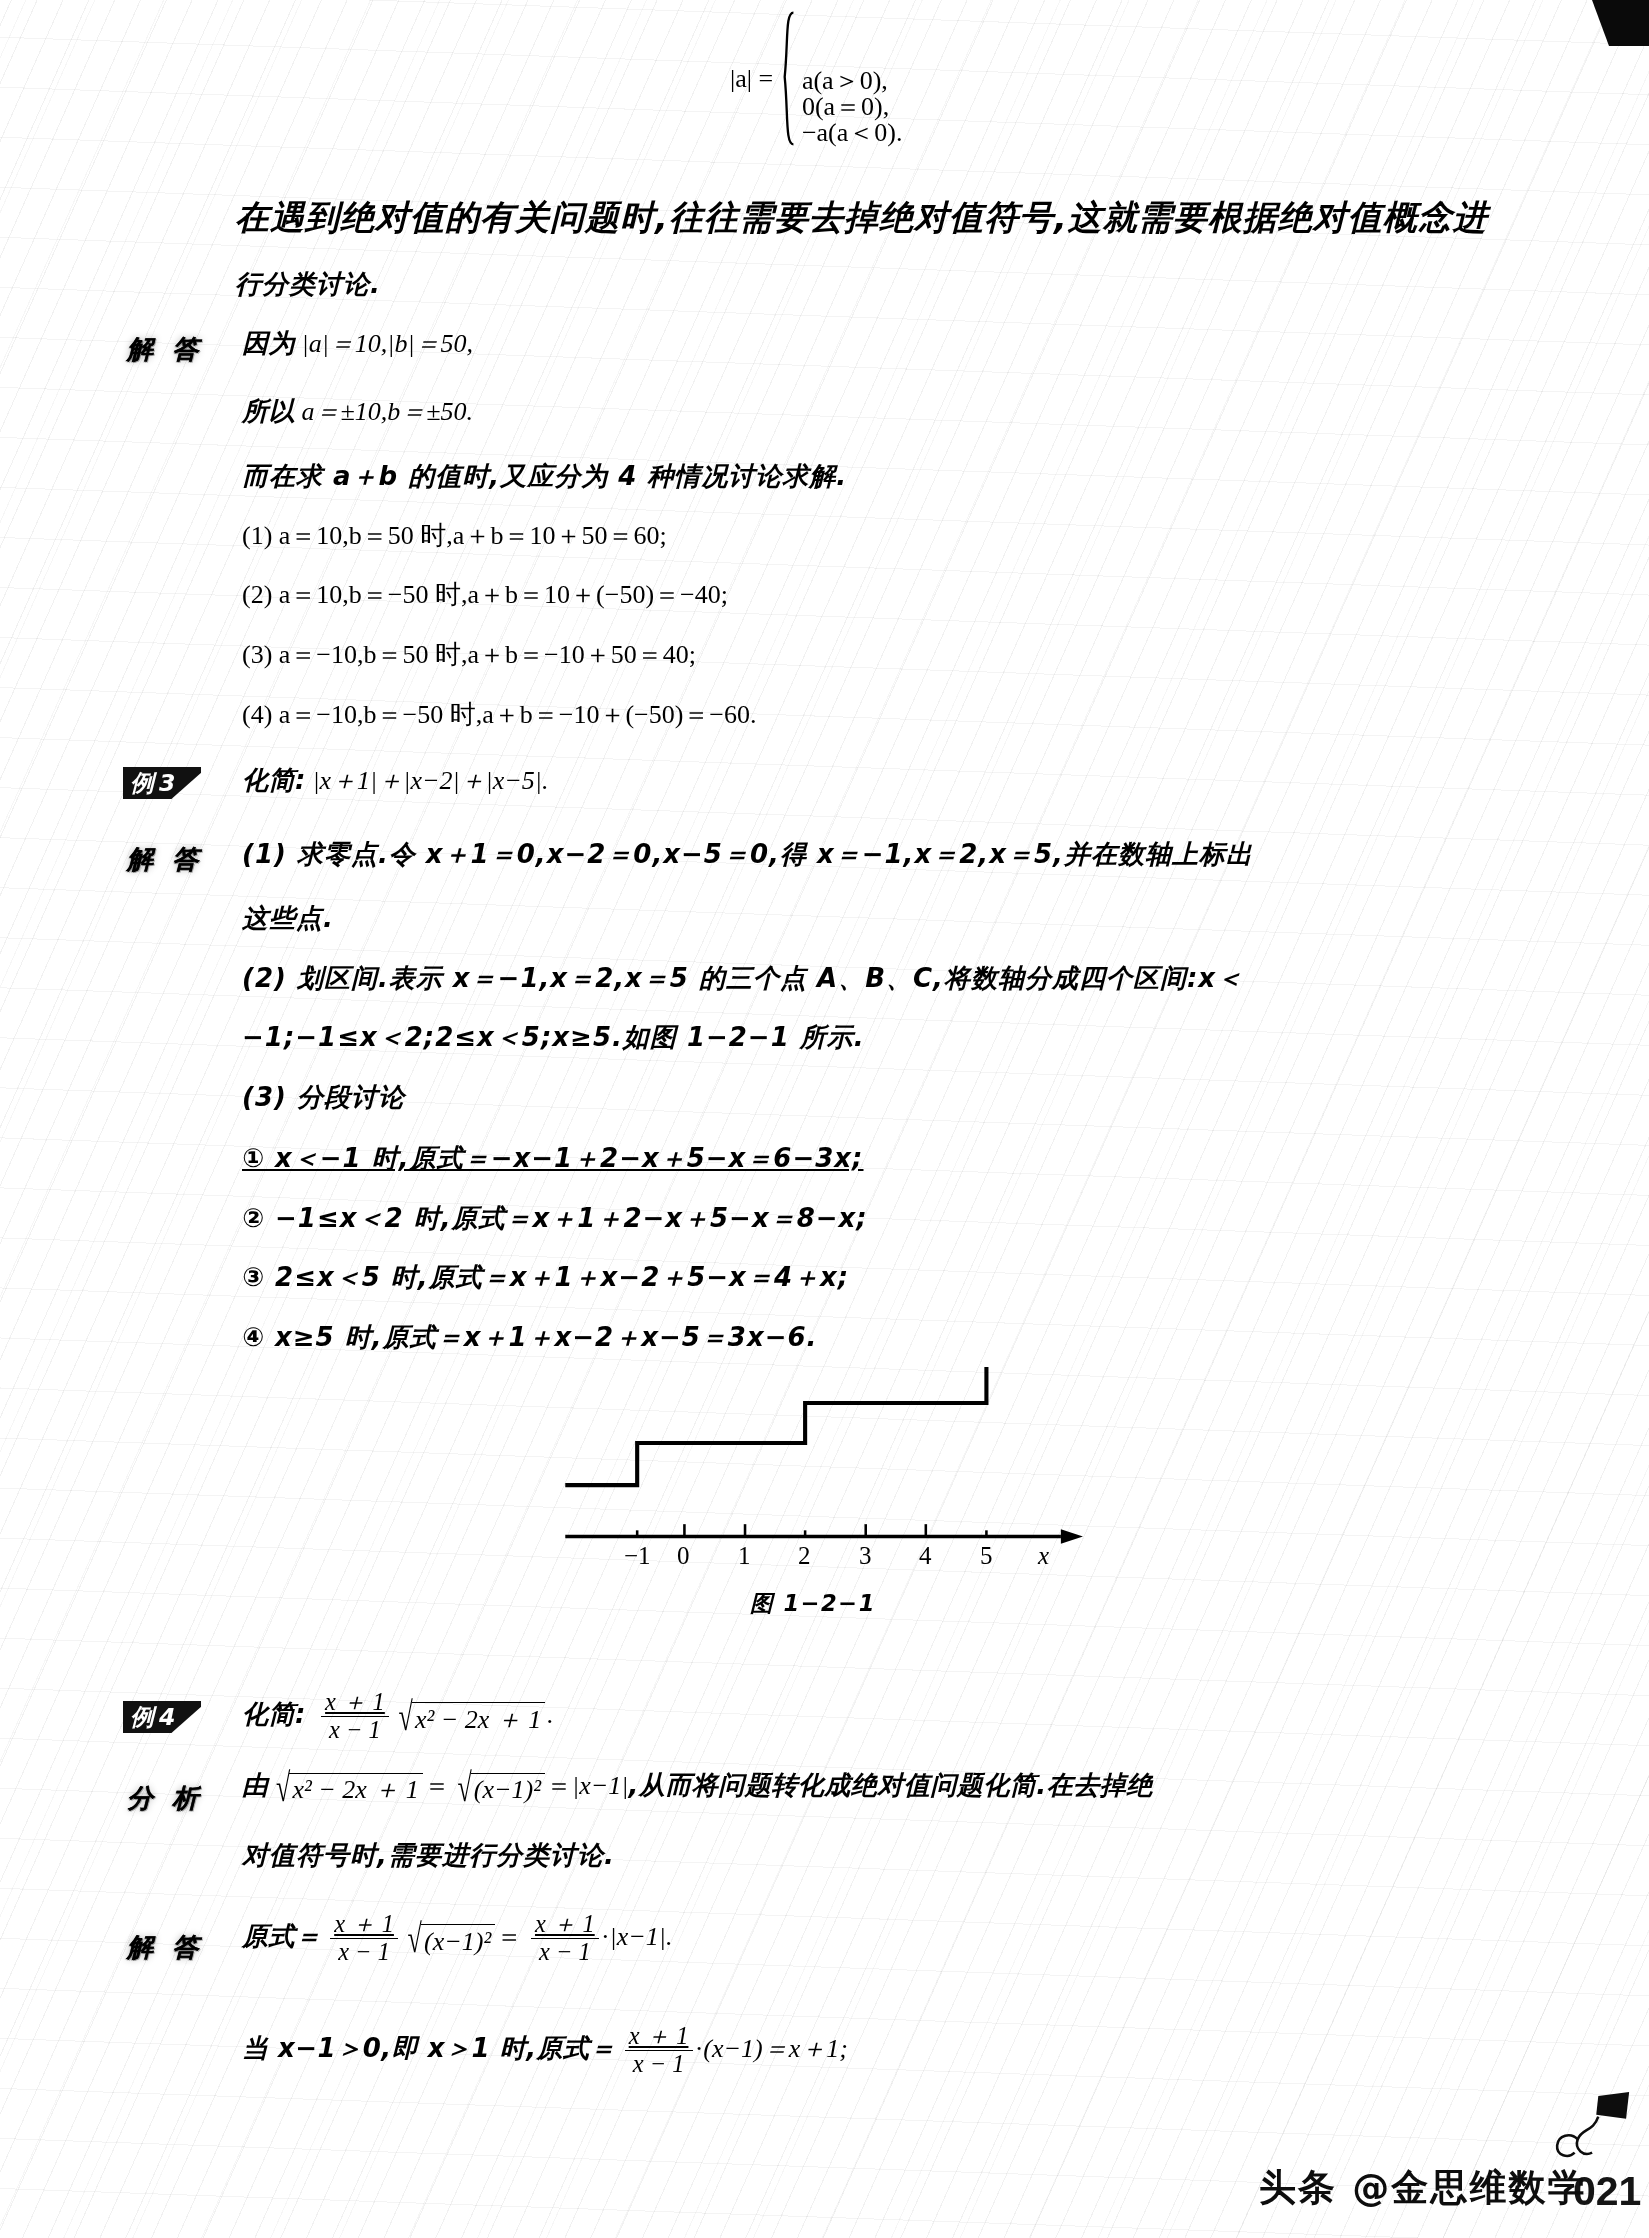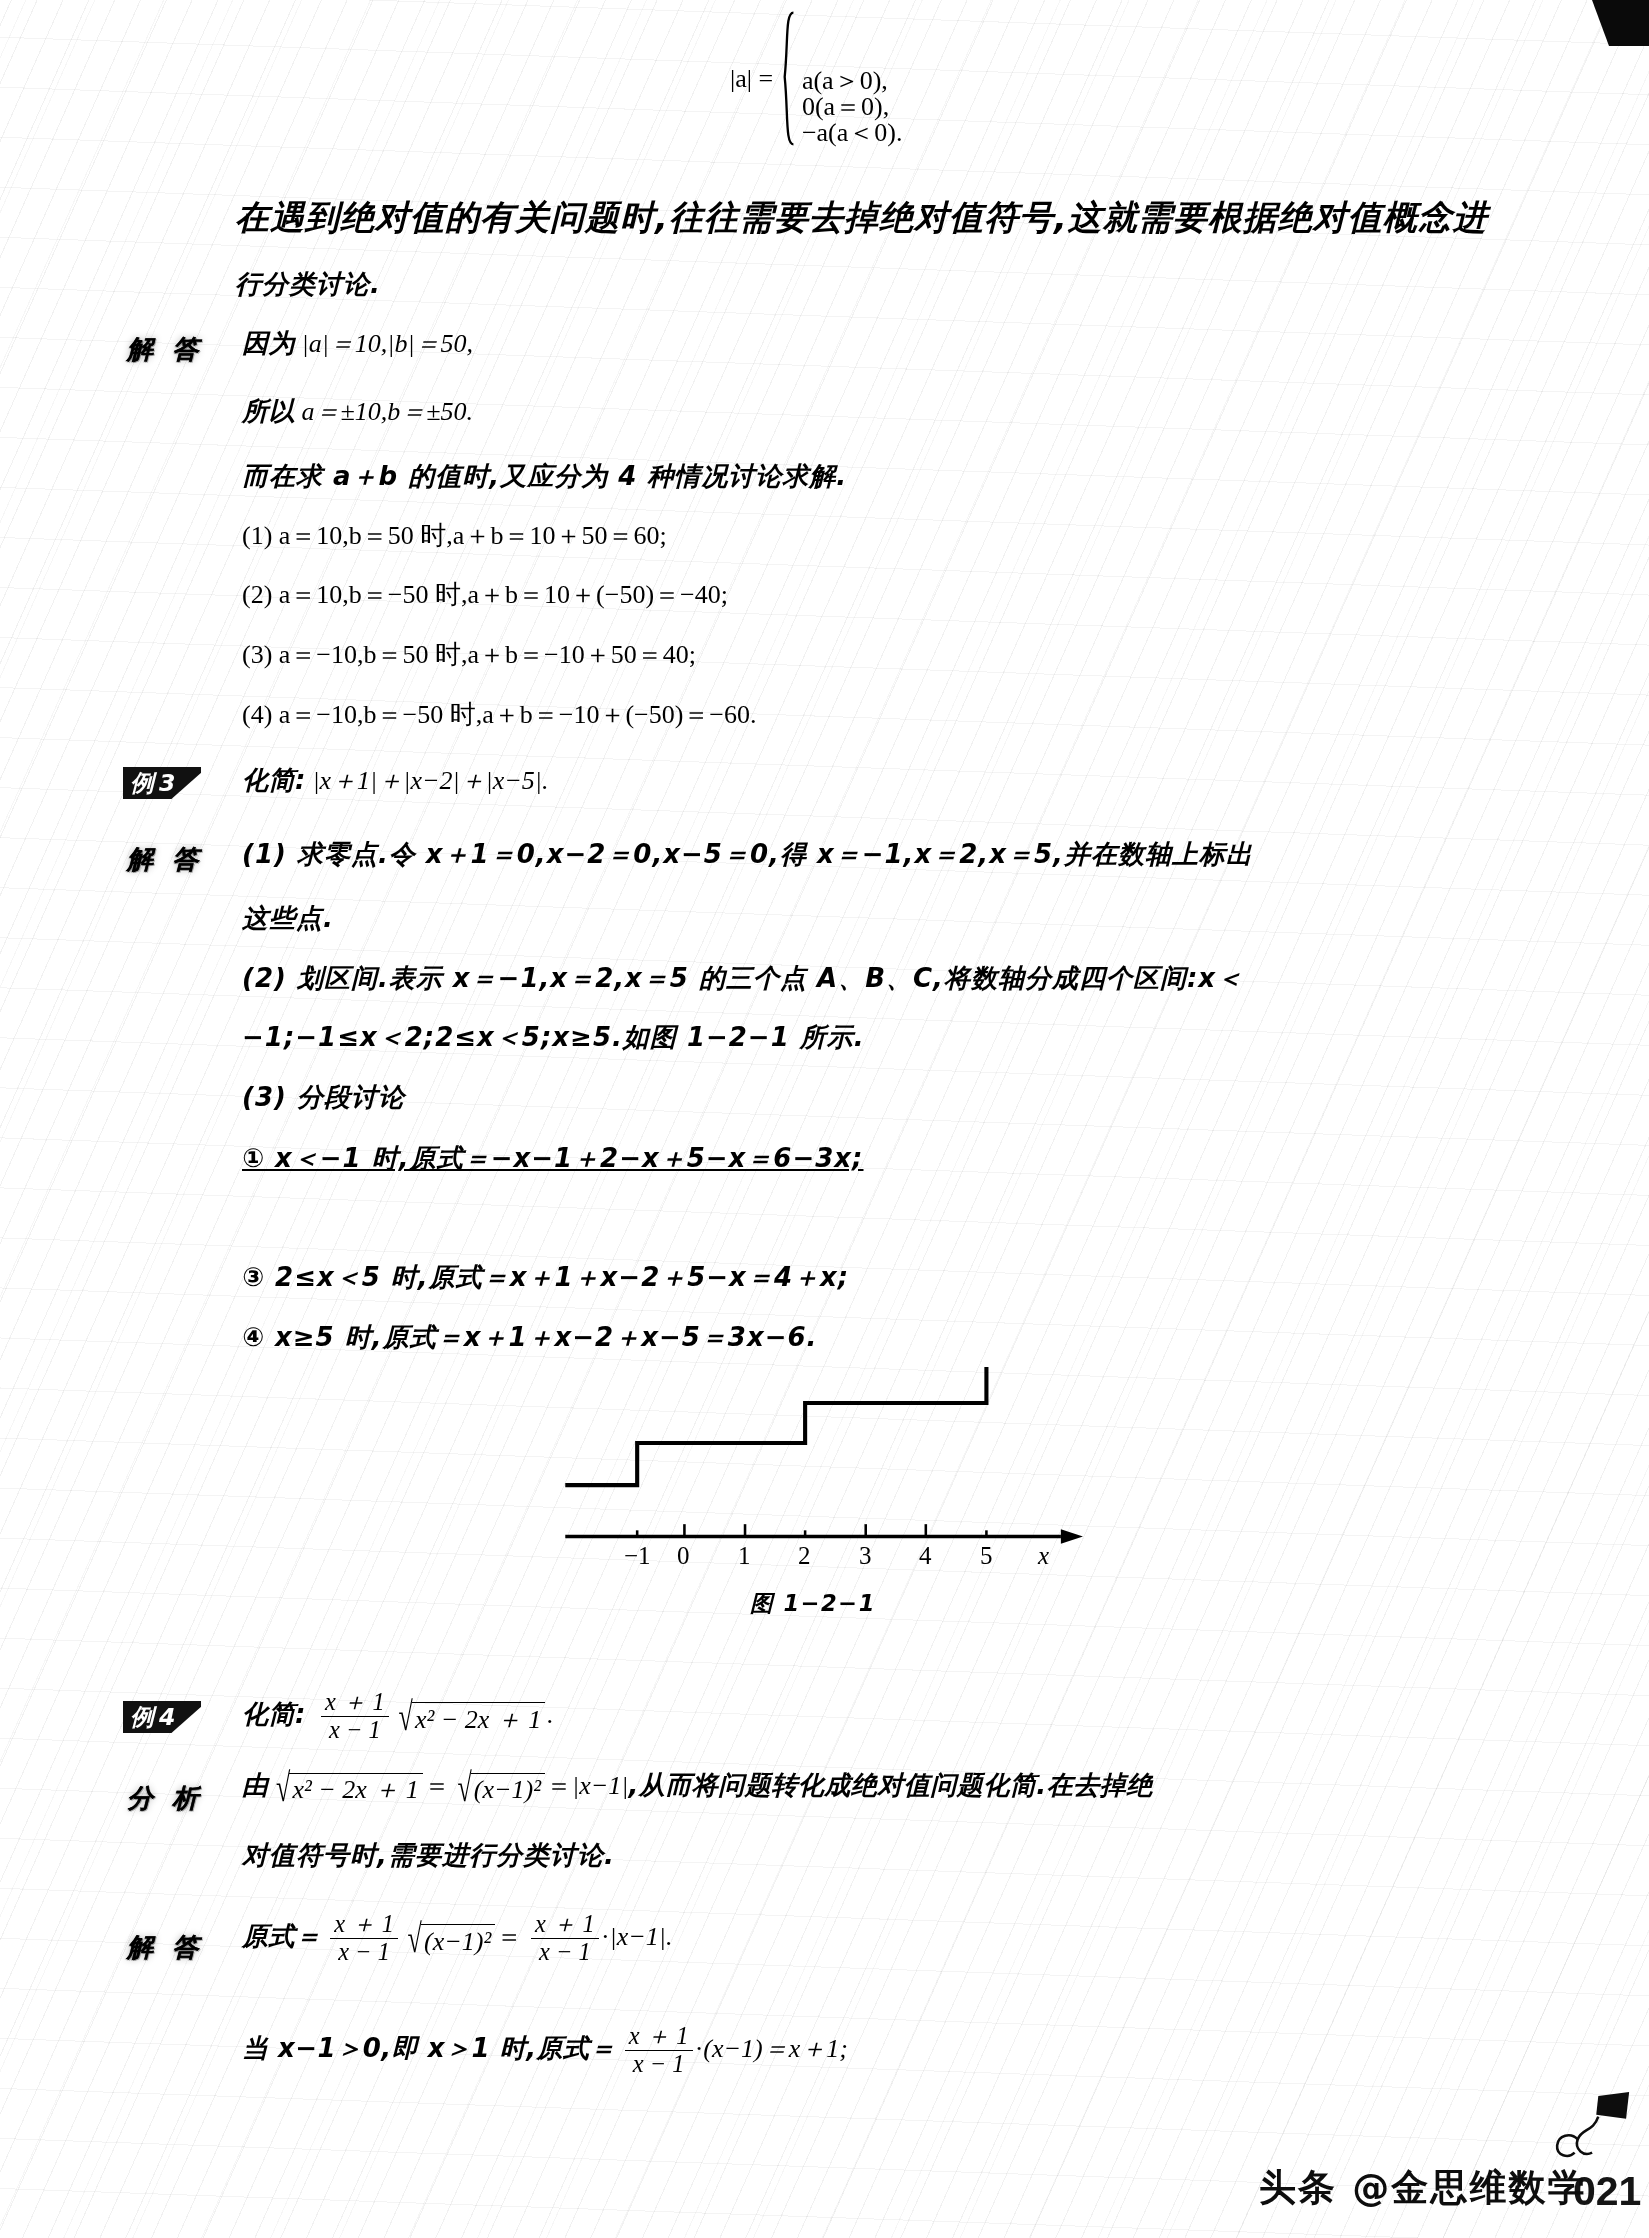--- a/index.html
+++ b/index.html
@@ -138,21 +138,21 @@
   .frac {
     display: inline-flex;
     flex-direction: column;
     vertical-align: middle;
     text-align: center;
     margin: 0 2.1px;
     position: relative;
     top: -1px;
     font-size: 0.94em;
   }
-  .frac .num-part { padding: 0 4.1px 1px 4.1px; line-height: 1.02; }
+  .frac .num-part { padding: 0 4.1px 1px 4.1px; line-height: 1.02; text-decoration: underline; }
   .frac .den-part { padding: 1px 4.1px 0 4.1px; line-height: 1.02; border-top: 1.5px solid #000; }
 
   
   .radical {
     display: inline-flex;
     align-items: flex-start;
     vertical-align: middle;
     margin: 0 1px;
   }
   .radical .sign {
@@ -297,20 +297,21 @@
 
   <div class="line cn" style="left:242px; top:841px;">(1) 求零点.令 x＋1＝0,x−2＝0,x−5＝0,得 x＝−1,x＝2,x＝5,并在数轴上标出</div>
   <div class="line cn" style="left:242px; top:905px;">这些点.</div>
 
   <div class="line cn" style="left:242px; top:965px;">(2) 划区间.表示 x＝−1,x＝2,x＝5 的三个点 A、B、C,将数轴分成四个区间:x＜</div>
   <div class="line cn" style="left:242px; top:1024px;">−1;−1≤x＜2;2≤x＜5;x≥5.如图 1−2−1 所示.</div>
 
   <div class="line cn" style="left:242px; top:1084px;">(3) 分段讨论</div>
 
   <div class="line cn" style="left:242px; top:1145px;text-decoration:underline;">① x＜−1 时,原式＝−x−1＋2−x＋5−x＝6−3x;</div>
+  <div class="line cn" style="left:242px; top:1205px;">② −1≤x＜2 时,原式＝x＋1＋2−x＋5−x＝8−x;</div>
   <div class="line cn" style="left:242px; top:1264px;">③ 2≤x＜5 时,原式＝x＋1＋x−2＋5−x＝4＋x;</div>
   <div class="line cn" style="left:242px; top:1324px;">④ x≥5 时,原式＝x＋1＋x−2＋x−5＝3x−6.</div>
 
   <div class="figure-block" style="left:555px; top:1367px; width:529px; height:226px;">
     <svg width="529" height="226" viewBox="0 0 1030 440">
 
       <line x1="20" y1="330" x2="985" y2="330" stroke="#000" stroke-width="7"></line>
       <polygon points="985,316 1028,330 985,344" fill="#000"></polygon>
 
       <line x1="160" y1="318" x2="160" y2="330" stroke="#000" stroke-width="5"></line>

